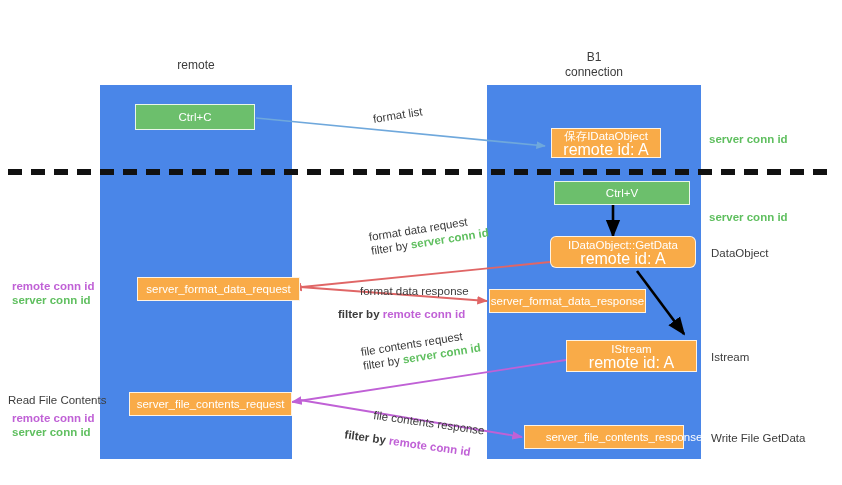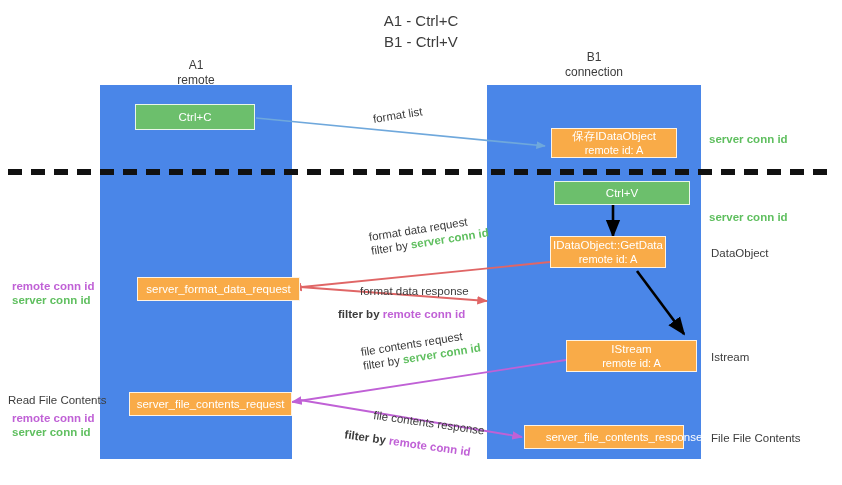--- a/index.html
+++ b/index.html
@@ -52,21 +52,21 @@
     justify-content: center;
     color: #ffffff;
     font-size: 11.5px;
     line-height: 14px;
     text-align: center;
     border: 1px solid rgba(255,255,255,0.85);
     white-space: nowrap;
   }
   .box-green { background: #6aa84f; background: #6cbf6c; }
   .box-orange { background: #f9ab48; }
-  .box .l2 { font-size: 11px; }
+  .box .l2 { font-size: 16px; }
 
   
   .lbl {
     font-size: 11.5px;
     line-height: 14px;
     color: #3c3c3c;
     white-space: nowrap;
   }
   .lbl-green { color: #5fbf5f; font-weight: bold; }
   .lbl-purple { color: #c061d6; font-weight: bold; }
@@ -82,27 +82,22 @@
     position: absolute; left: 0; top: 0;
     width: 842px; height: 485px;
     pointer-events: none;
   }
 </style>
 </head>
 <body>
 
 <div id="stage">
 
-  <div class="abs title">
-    <div>A1 - Ctrl+C</div>
-    <div>B1 - Ctrl+V</div>
-  </div>
 
   <div class="abs lane-head" style="left:96px; top:58px;">
-    <div>A1</div>
     <div>remote</div>
   </div>
   <div class="abs lane-head" style="left:494px; top:50px;">
     <div>B1</div>
     <div>connection</div>
   </div>
 
   <div class="abs lane lane-a"></div>
   <div class="abs lane lane-b"></div>
 
@@ -144,39 +139,42 @@
   </div>
 
   <div class="abs box box-orange" style="left:129px; top:277px; width:163px; height:24px;margin-left:8px;">
     <span>server_format_data_request</span>
   </div>
 
   <div class="abs box box-orange" style="left:129px; top:392px; width:163px; height:24px;">
     <span>server_file_contents_request</span>
   </div>
 
-  <div class="abs box box-orange" style="left:551px; top:128px; width:126px; height:30px;">
+  <div class="abs box box-orange" style="left:551px; top:128px; width:110px; height:30px;">
     <span>保存IDataObject</span>
     <span class="l2">remote id: A</span>
   </div>
 
   <div class="abs box box-green" style="left:554px; top:181px; width:136px; height:24px;">
     <span>Ctrl+V</span>
   </div>
 
-  <div class="abs box box-orange" style="left:550px; top:236px; width:116px; height:32px;">
+  <div class="abs box box-orange" style="left:550px; top:236px; width:146px; height:32px;border-radius:6px;">
     <span>IDataObject::GetData</span>
     <span class="l2">remote id: A</span>
   </div>
 
   <div class="abs box box-orange" style="left:566px; top:340px; width:131px; height:32px;">
     <span>IStream</span>
     <span class="l2">remote id: A</span>
   </div>
 
+  <div class="abs box box-orange" style="left:489px; top:289px; width:157px; height:24px;">
+    <span>server_format_data_response</span>
+  </div>
 
   <div class="abs box box-orange" style="left:524px; top:425px; width:160px; height:24px;padding-left:40px;">
     <span>server_file_contents_response</span>
   </div>
 
   <div class="abs lbl rot-up" style="left:373px; top:112px;">format list</div>
 
   <div class="abs stack rot-up" style="left:370px; top:230px;">
     <div class="lbl">format data request</div>
     <div class="lbl">
@@ -206,21 +204,21 @@
     <div class="lbl" style="margin-top:9px; margin-left:-26px;">
       <span class="lbl-bold">filter by</span>
       <span class="lbl-purple">remote conn id</span>
     </div>
   </div>
 
   <div class="abs lbl lbl-green" style="left:709px; top:132px;">server conn id</div>
   <div class="abs lbl lbl-green" style="left:709px; top:210px;">server conn id</div>
   <div class="abs lbl" style="left:711px; top:246px;">DataObject</div>
   <div class="abs lbl" style="left:711px; top:350px;">Istream</div>
-  <div class="abs lbl" style="left:711px; top:431px;">File File Contents</div>
+  <div class="abs lbl" style="left:711px; top:431px;">Write File GetData</div>
 
   <div class="abs stack" style="left:12px; top:279px;">
     <div class="lbl lbl-purple">remote conn id</div>
     <div class="lbl lbl-green">server conn id</div>
   </div>
 
   <div class="abs lbl" style="left:8px; top:393px;text-align:right;">Read File Contents</div>
   <div class="abs stack" style="left:12px; top:411px;">
     <div class="lbl lbl-purple">remote conn id</div>
     <div class="lbl lbl-green">server conn id</div>

